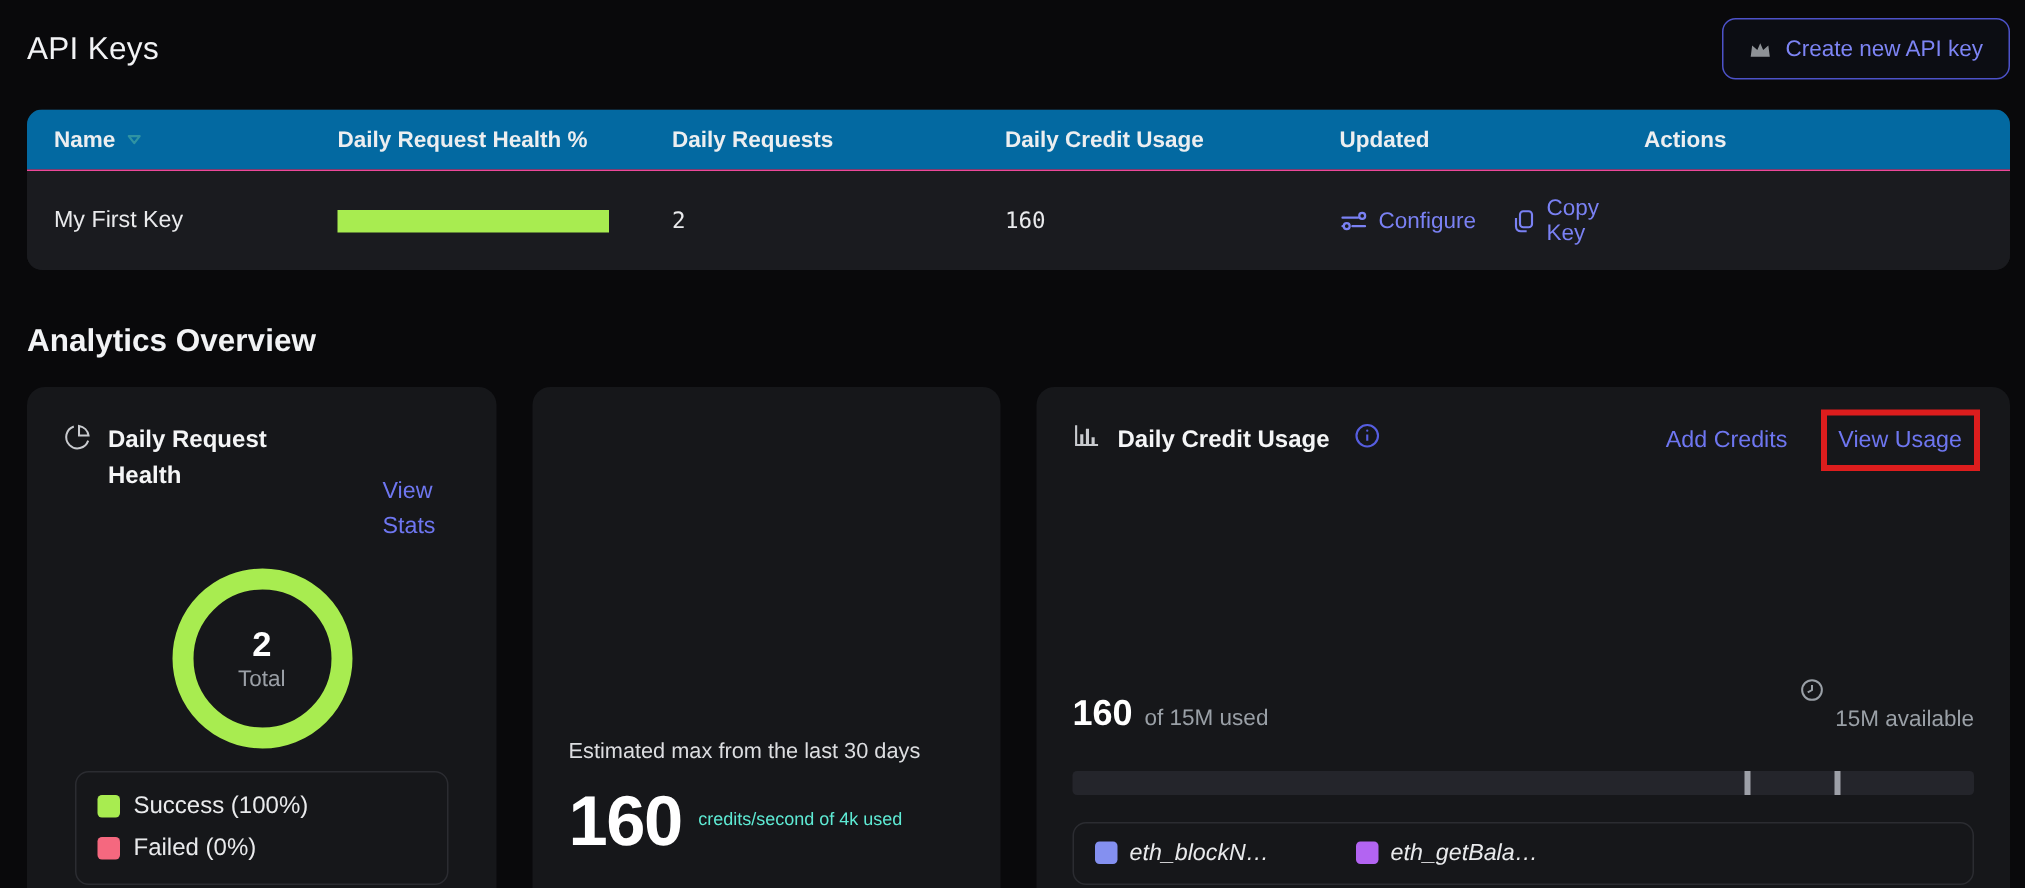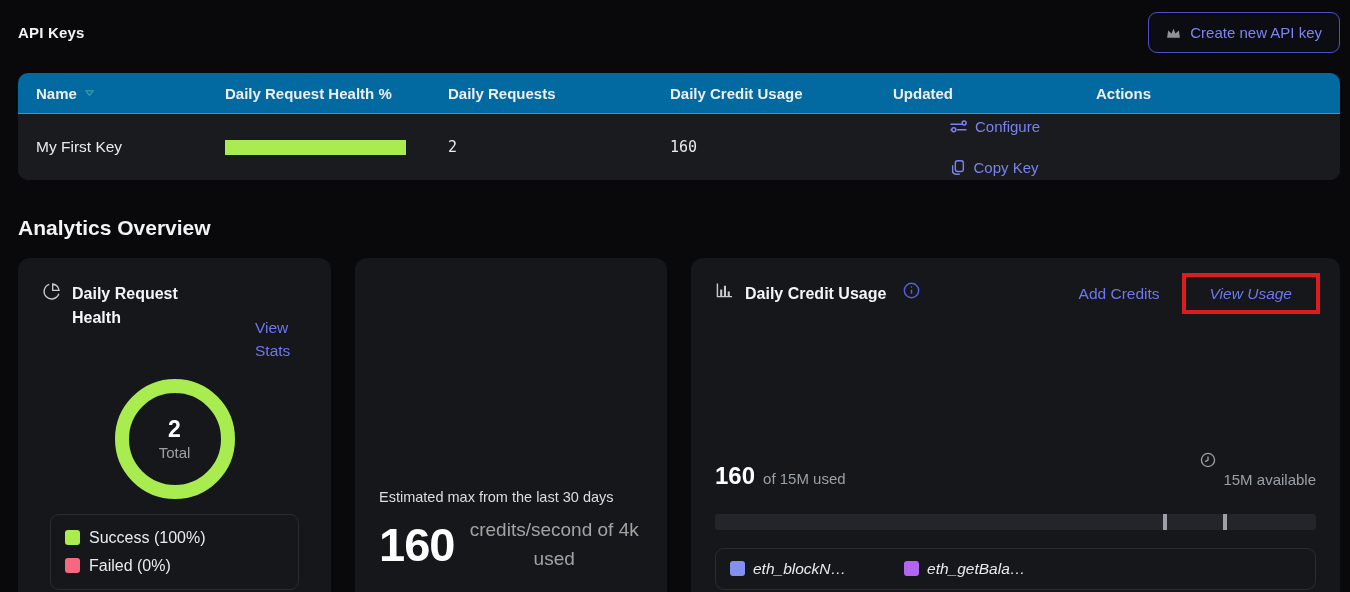--- a/index.html
+++ b/index.html
@@ -7,21 +7,21 @@
   body {
     background:#09090b;
     color:#f2f3f5;
     font-family:"Liberation Sans", sans-serif;
     overflow:hidden;
   }
   .wrap { padding:12px 10px 0 18px; }
 
   
   .top-row { display:flex; align-items:center; justify-content:space-between; }
-  h1.page-title { font-size:15px; font-weight:700; letter-spacing:.2px; }
+  h1.page-title { font-size:21px; font-weight:400; letter-spacing:.2px; }
   .create-btn {
     display:flex; align-items:center; gap:9px;
     border:1px solid #4d52c9; background:#0c0d13;
     border-radius:9px; padding:11px 17px;
     color:#7d84f4; font-size:15px; font-weight:500; cursor:pointer;
     font-family:"Liberation Sans", sans-serif;
   }
 
   
   .table { margin-top:20px; border-radius:10px; overflow:hidden; background:#1a1b1f; }
@@ -31,21 +31,21 @@
     align-items:center; padding:0 18px;
   }
   .t-head { background:#0369a1; height:40px; }
   .t-head .th { font-size:15px; font-weight:600; color:#eceef0; display:flex; align-items:center; gap:7px; }
   .t-row { height:67px; background:#1a1b1f; border-top:1px solid #ec4899; }
   .cell-name { font-size:15.5px; color:#e9eaec; }
   .health-track { width:181px; height:15px; }
   .health-fill { height:100%; background:#a8ec50; }
   .mono-num { font-family:"DejaVu Sans Mono", monospace; font-size:15px; color:#e9eaec; }
   .cell-updated { font-size:15.5px; color:#e9eaec; }
-  .actions-cell { display:flex; align-items:center; gap:24px;flex-direction:column; }
+  .actions-cell { display:flex; align-items:center; gap:24px; }
   .action-link { display:flex; align-items:center; gap:7px; color:#7a81f3; font-size:15px; font-weight:500; cursor:pointer; }
 
   
   h2.section-title { margin-top:36px; font-size:21px; font-weight:700; }
   .cards { margin-top:18px; display:grid; grid-template-columns:313px 312px 1fr; gap:24px; height:316px; }
   .card { background:#16171a; border-radius:12px; padding:24px; display:flex; flex-direction:column; }
 
   .card-head { display:flex; align-items:flex-start; gap:11px; }
   .card-title { font-size:16px; font-weight:700; color:#f4f5f6; line-height:1.5; }
   .head-spacer { flex:1; }
@@ -62,25 +62,25 @@
   .legend-box { margin:15px 8px 0; border:1px solid #2b2c31; border-radius:9px; padding:9px 14px; }
   .legend-row { display:flex; align-items:center; gap:9px; padding:5px 0; }
   .sq { width:15px; height:15px; border-radius:3px; flex:0 0 auto; }
   .legend-text { font-size:16px; color:#e9eaec; }
 
   
   .c2-bottom { margin-top:auto; padding-bottom:16px; }
   .c2-sub { font-size:14.5px; color:#dcdde0; }
   .c2-valrow { display:flex; align-items:center; gap:11px; margin-top:10px; }
   .big-num { font-size:47px; font-weight:700; letter-spacing:-1px; color:#fff; }
-  .c2-suffix { font-size:19px; color:#a3a3a3; width:180px; line-height:1.55;text-align:center; }
+  .c2-suffix { font-size:12px; color:#5eead4; width:180px; line-height:1.55; }
 
   
   .c3-links { display:flex; align-items:center; gap:22px; }
-  .red-annot { border:4px solid #dd1d1d; padding:5px 24px; margin:-9px -4px -9px 0;font-style:italic; }
+  .red-annot { border:4px solid #dd1d1d; padding:5px 8px; margin:-9px -4px -9px 0; }
   .c3-bottom { margin-top:auto; }
   .usage-row { display:flex; align-items:center; justify-content:space-between; }
   .usage-left { display:flex; align-items:baseline; gap:8px; }
   .usage-num { font-size:24px; font-weight:700; color:#fff; }
   .dim { font-size:15px; color:#9aa0a7;margin-top:40px; }
   .usage-right { display:flex; align-items:center; gap:7px; }
   .bar-track { position:relative; margin-top:24px; height:16px; border-radius:3px; background:#24252b; overflow:hidden; }
   .bar-marker { position:absolute; top:0; width:4px; height:100%; background:#9da0a8; }
   .c3-legend { margin-top:18px; border:1px solid #2b2c31; border-radius:9px; padding:11px 14px; display:flex; align-items:center; gap:58px; }
   .c3-item { display:flex; align-items:center; gap:8px; }

